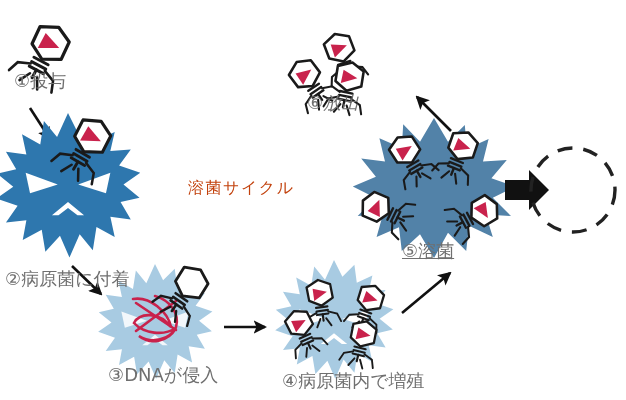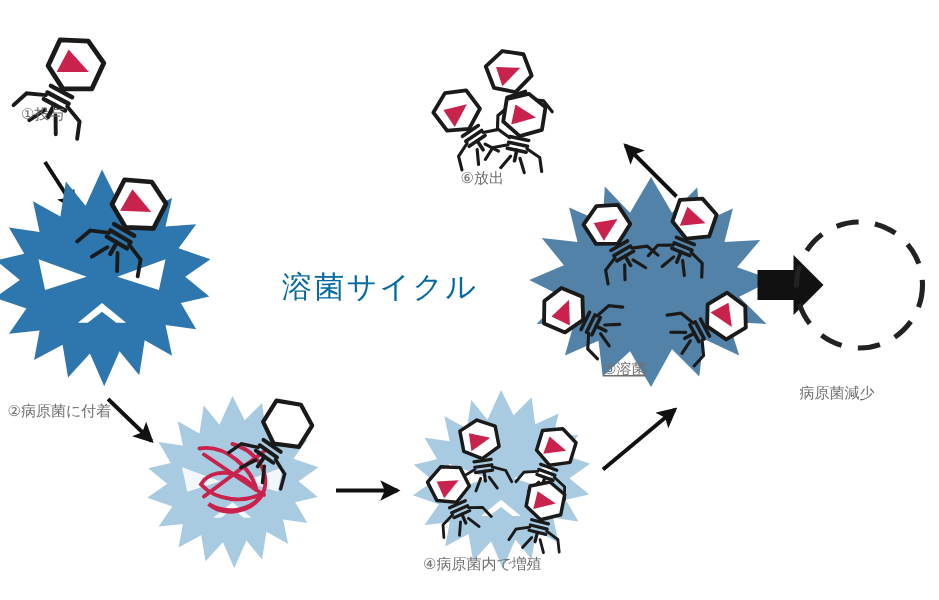--- a/index.html
+++ b/index.html
@@ -14,29 +14,29 @@
   #stage {
     position: relative;
     width: 626px;
     height: 400px;
     background: #ffffff;
     overflow: hidden;
   }
   .label {
     position: absolute;
     color: #6f6f6f;
-    font-size: 10px;
+    font-size: 18px;
     line-height: 1;
     white-space: nowrap;
     font-family: "DejaVu Sans", "Liberation Sans", sans-serif;
   }
   .center-title {
     position: absolute;
-    color: #0369a1;
-    font-size: 20px;
+    color: #c2410c;
+    font-size: 16px;
     letter-spacing: 1.5px;
     white-space: nowrap;
   }
   .svg-layer {
     position: absolute;
     left: 0;
     top: 0;
     width: 626px;
     height: 400px;
   }
@@ -207,22 +207,22 @@
       <circle cx="573" cy="190" r="42" fill="none" stroke="#222222" stroke-width="3.4" stroke-dasharray="15 11" stroke-linecap="butt"></circle>
     </g>
   </svg>
 
   <div class="center-title" style="left:188px; top:178px;">溶菌サイクル</div>
 
   <div class="label" style="left:14px; top:72px;">①投与</div>
 
   <div class="label" style="left:5px; top:234px;margin-top:36px;">②病原菌に付着</div>
 
+  <div class="label" style="left:108px; top:366px;">③DNAが侵入</div>
 
   <div class="label" style="left:282px; top:372px;">④病原菌内で増殖</div>
 
   <div class="label" style="left:402px; top:242px;text-decoration:underline;">⑤溶菌</div>
 
-  <div class="label" style="left:307px; top:115px;">⑥放出</div>
-
-  <div class="label" style="left:533px; top:258px;">病原菌減少</div>
+  <div class="label" style="left:307px; top:94px;font-style:italic;">⑥放出</div>
+
 
 </div>
 
 </body></html>

